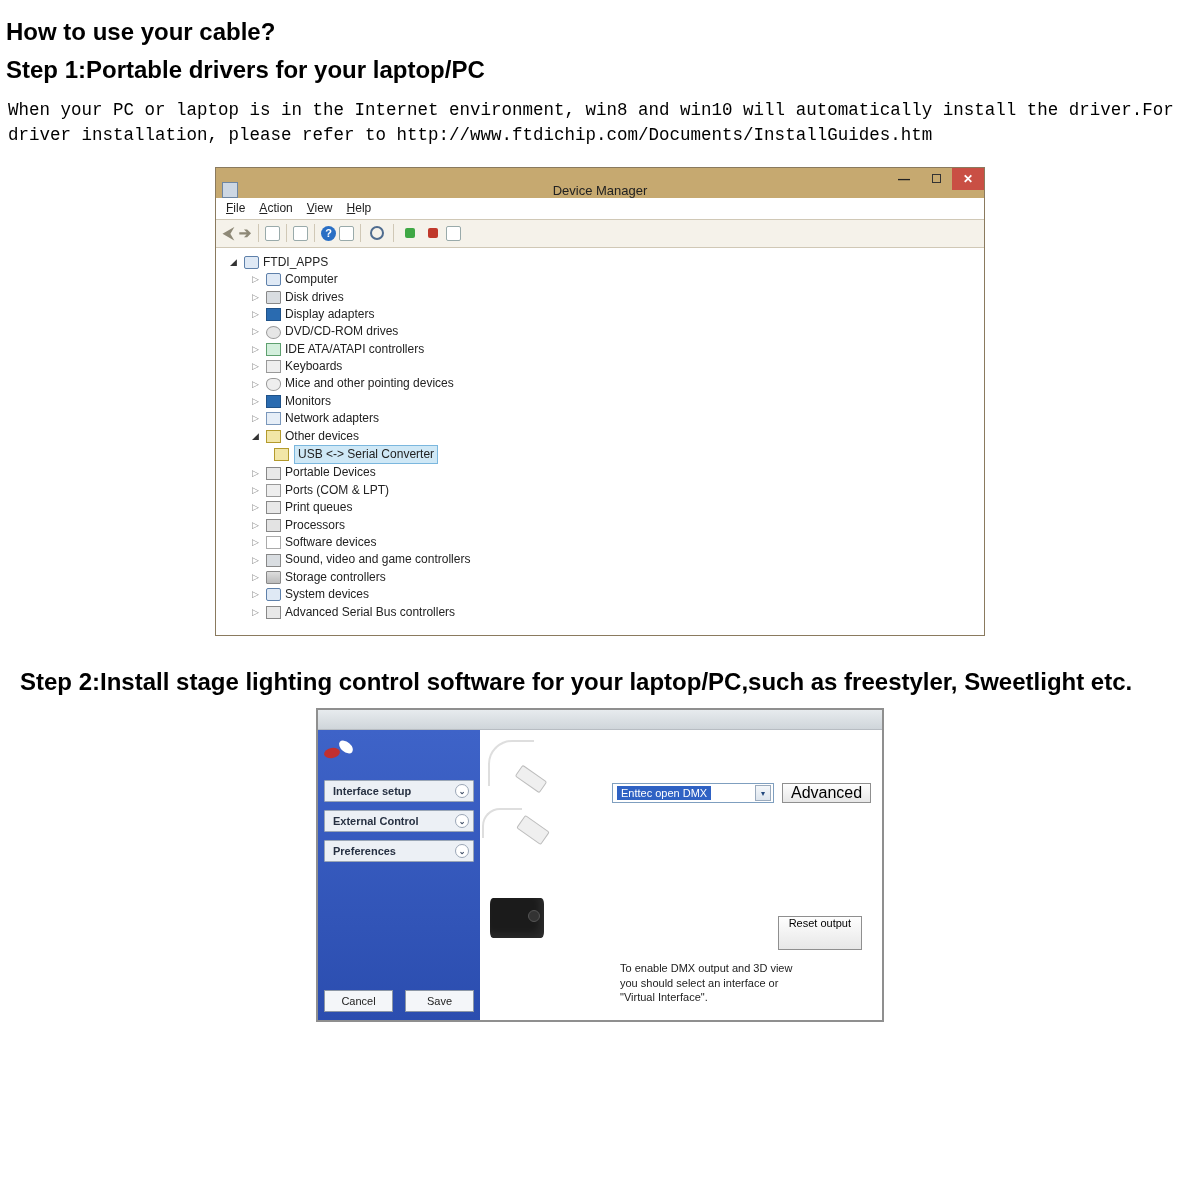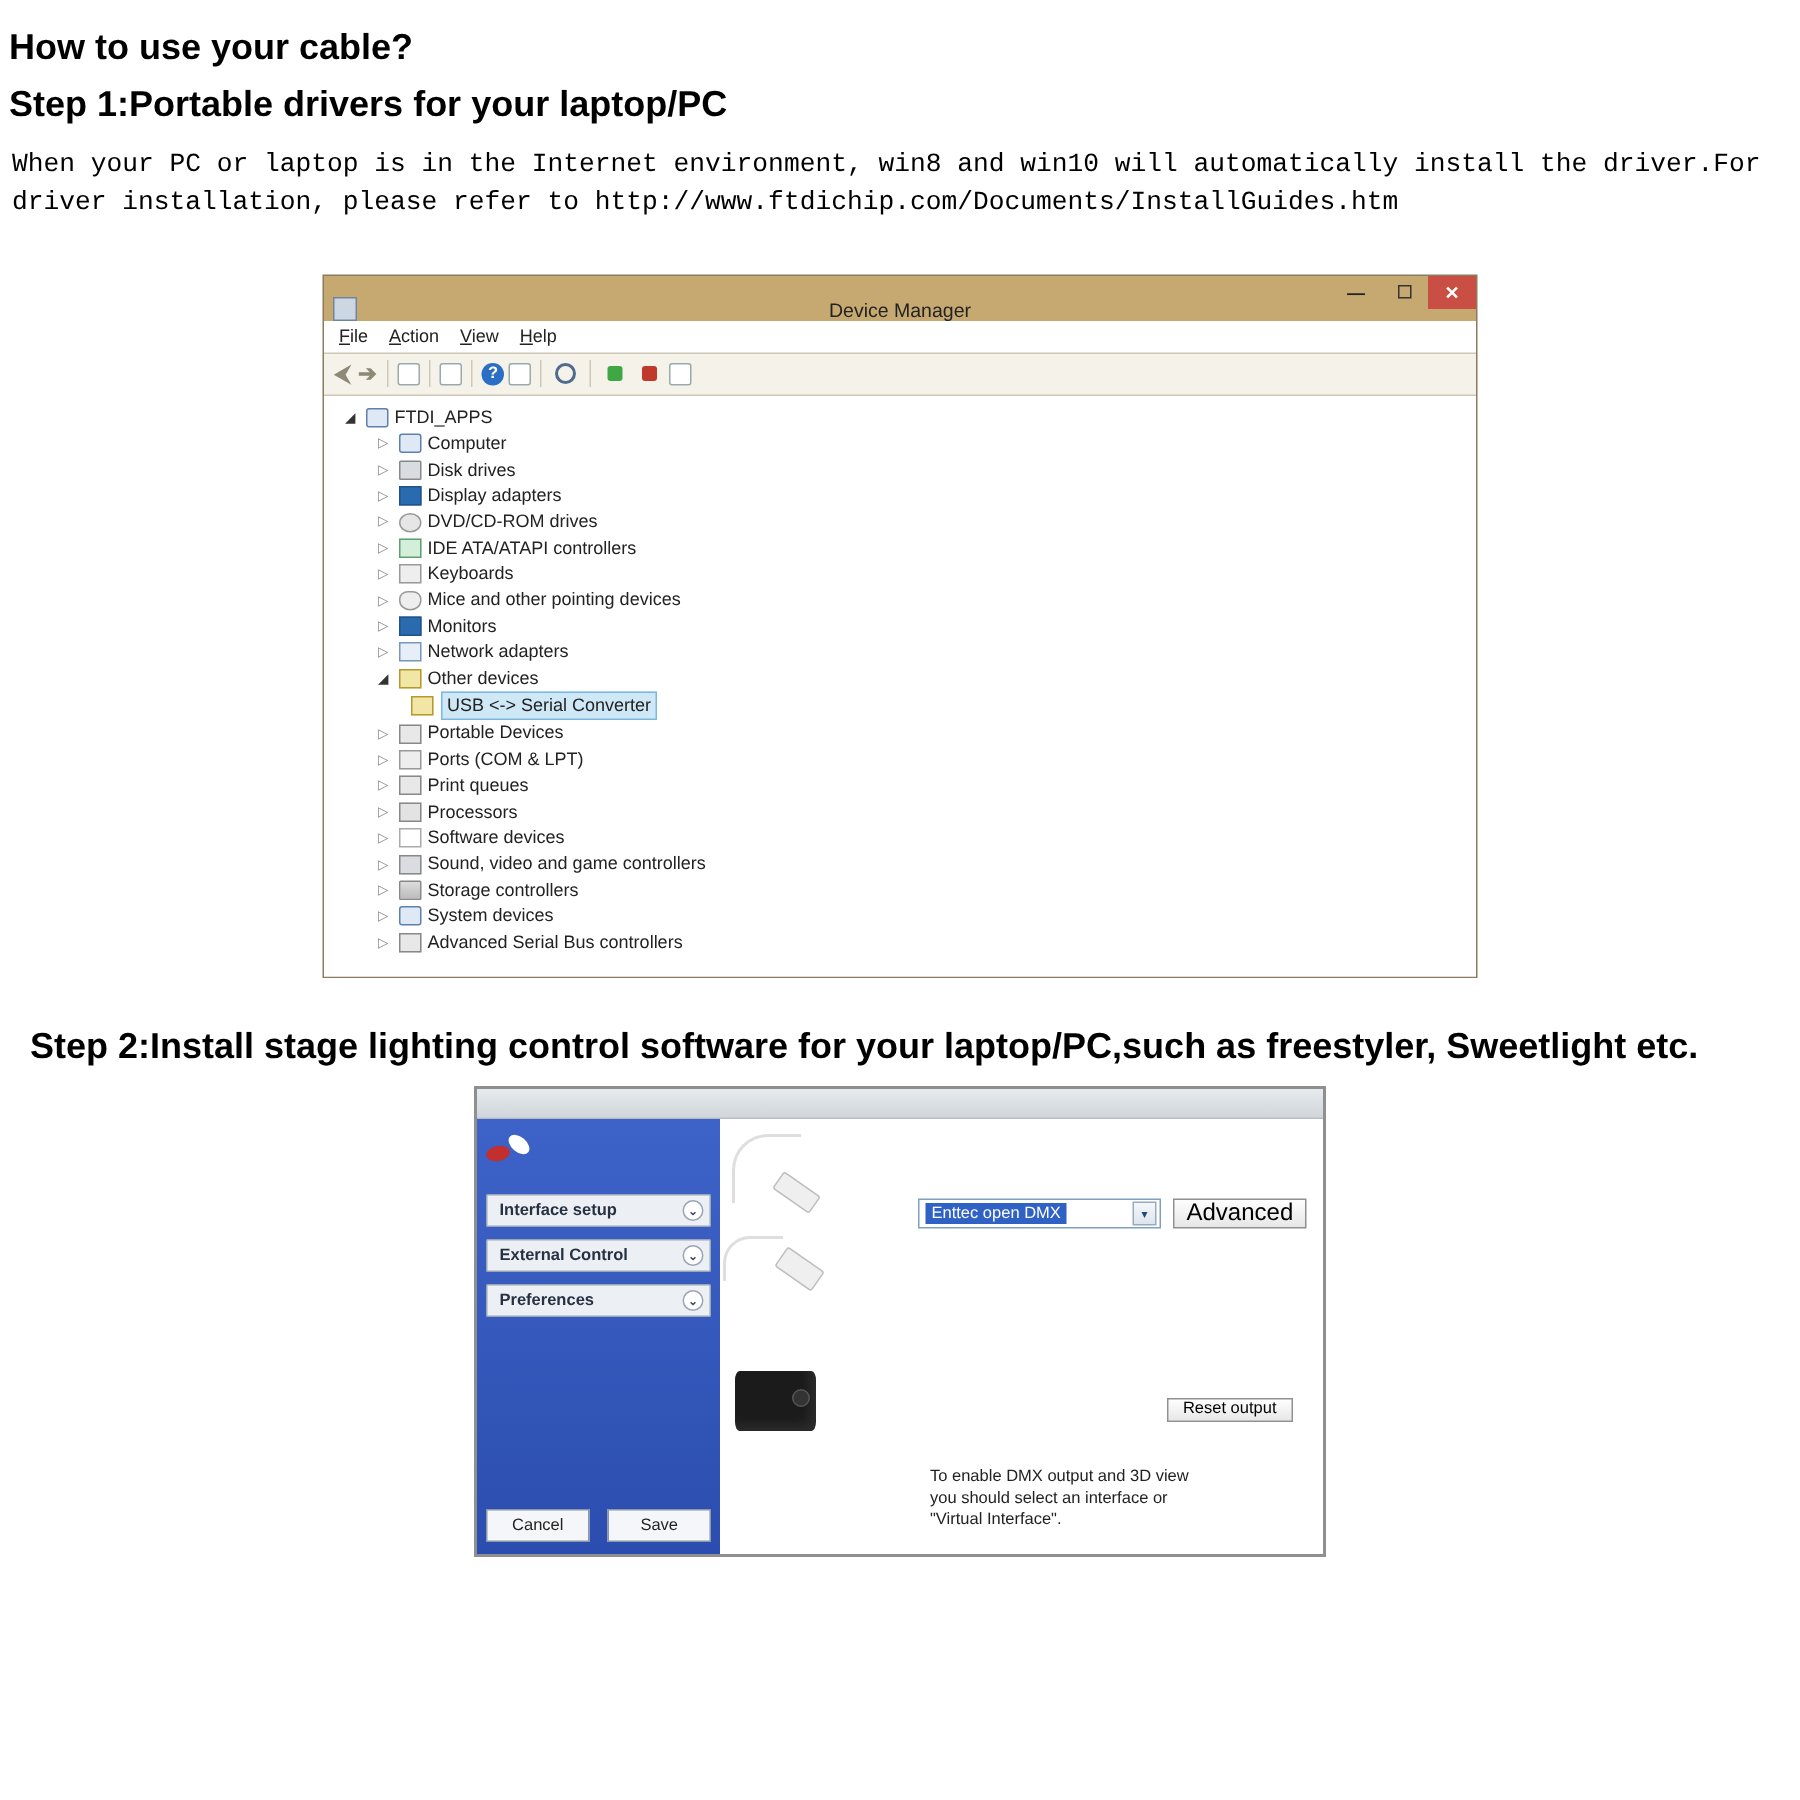--- a/index.html
+++ b/index.html
@@ -13,21 +13,21 @@
     color: #000;
   }
   .doc { padding: 6px 6px 0 6px; }
   .h-title { font-size: 24px; font-weight: 700; margin: 12px 0 6px 0; }
   .h-step  { font-size: 24px; font-weight: 700; margin: 10px 0 14px 0; }
   .h-step2 { font-size: 24px; font-weight: 700; margin: 30px 0 0 14px; line-height: 1.35; }
   .mono-par {
     font-family: "Courier New", Courier, monospace;
     font-size: 17.5px;
     line-height: 1.45;
-    margin: 0 0 34px 0;
+    margin: 0 0 18px 0;
     padding: 0 2px;
   }
 
   
   .dm-window {
     width: 770px;
     margin: 0 auto;
     border: 1px solid #8a7a5e;
     background: #fff;
     font-family: "Segoe UI", Arial, sans-serif;
@@ -219,21 +219,21 @@
     display:flex; align-items:center; justify-content:space-between; padding:0 2px 0 4px;
   }
   .combo-text { background:#2f62c4; color:#fff; padding:1px 4px; font-size:11px; }
   .combo-arrow { width:16px;height:16px;border:1px solid #9aaabd;background:linear-gradient(#f4f7fa,#dde5ee);display:flex;align-items:center;justify-content:center;font-size:8px;color:#22487d;}
   .adv-btn {
     height:20px;padding:0 8px;border:1px solid #8f8f8f;background:linear-gradient(#fefefe,#e7e7e7);font-size:16px;
   }
 
   .reset-btn {
     position:absolute; right:20px; top:186px;
-    height:16px;padding:0 10px;border:1px solid #8f8f8f;background:linear-gradient(#fefefe,#e7e7e7);font-size:11px;
+    height:34px;padding:0 10px;border:1px solid #8f8f8f;background:linear-gradient(#fefefe,#e7e7e7);font-size:11px;
   }
   .hint {
     position:absolute; left:140px; bottom:16px; font-size:11px; color:#222; line-height:1.3;
   }
 
 </style>
 </head>
 <body>
 
 <div class="doc">

